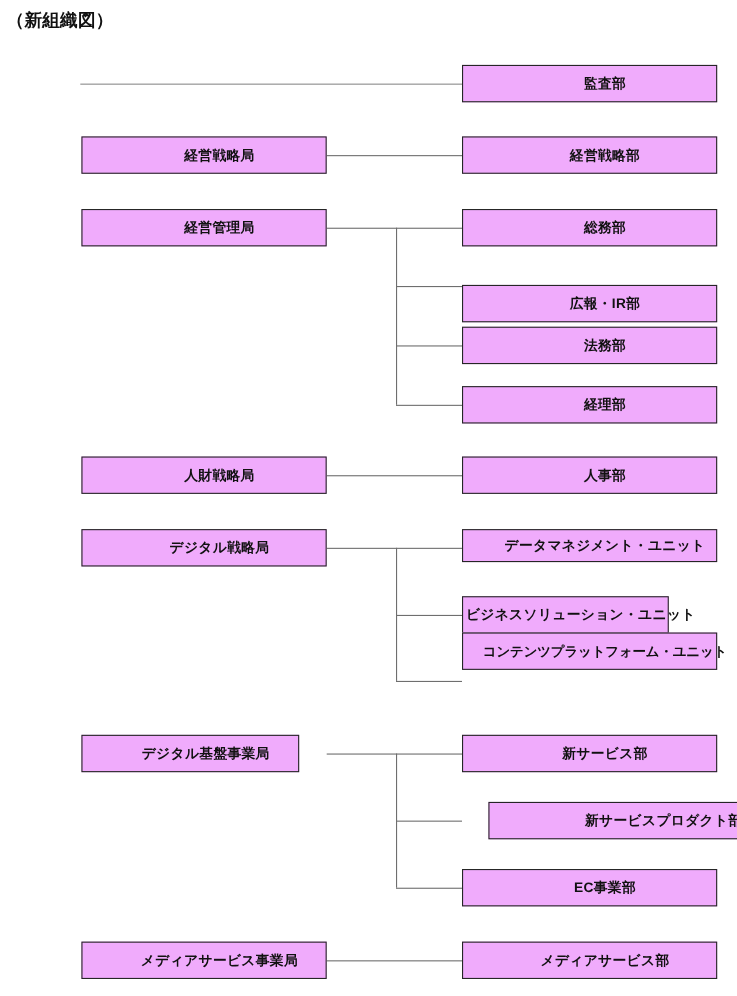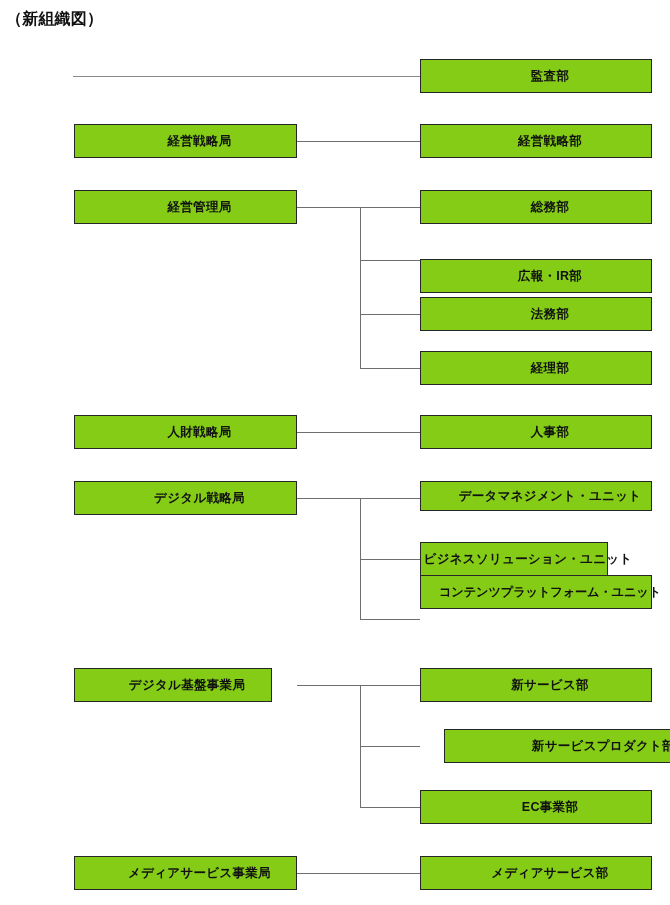--- a/index.html
+++ b/index.html
@@ -28,21 +28,21 @@
     font-size: 16px;
     font-weight: bold;
     letter-spacing: 0.2px;
     white-space: nowrap;
     color: #111111;
   }
   .node-box {
     position: absolute;
     box-sizing: border-box;
     border: 1.6px solid #262626;
-    background: #84cc16;
+    background: #f0abfc;
     display: flex;
     align-items: center;
     justify-content: center;
     z-index: 3;
     padding-left: 28px;
   }
   .node-label {
     font-size: 12.5px;
     font-weight: bold;
     letter-spacing: 0.3px;

